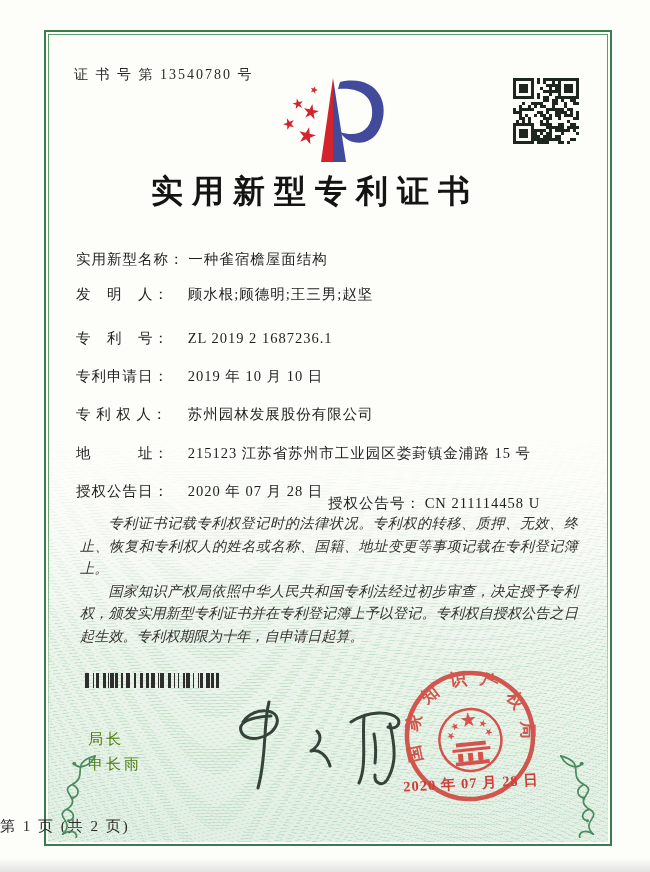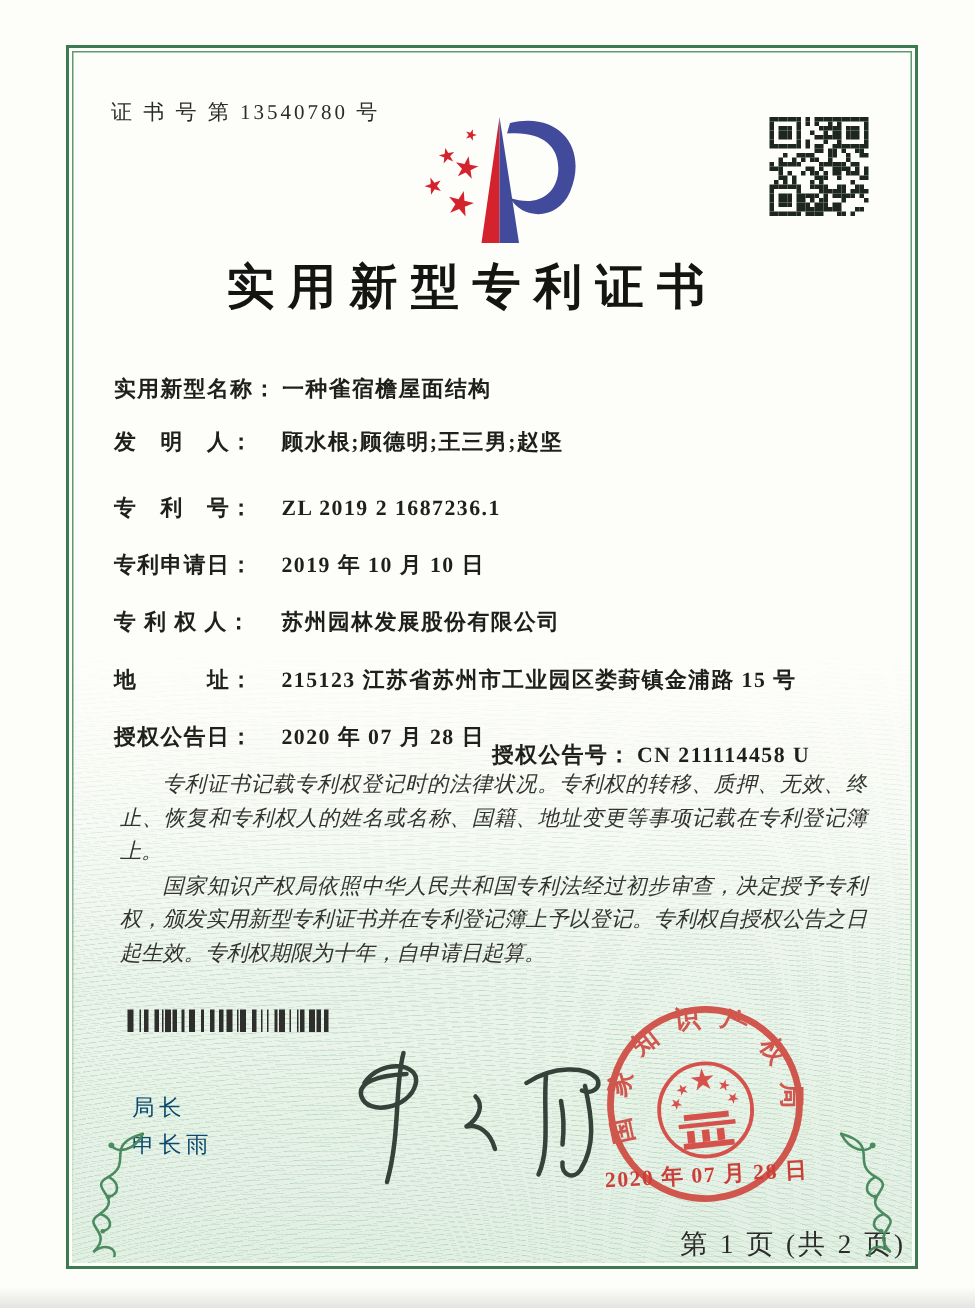--- a/index.html
+++ b/index.html
@@ -25,42 +25,42 @@
     mask-image:linear-gradient(to bottom,transparent 0%,black 55%);}
   
   .cert-no{position:absolute;left:74px;top:66px;font-size:14px;letter-spacing:2px;color:#2a2a28;}
   .logo{position:absolute;left:274px;top:72px;width:122px;height:96px;}
   .qr{position:absolute;left:513px;top:78px;width:66px;height:66px;
     display:grid;grid-template-columns:repeat(22,3px);grid-template-rows:repeat(22,3px);}
   .qr .m{background:#1d271f;}
   .title{position:absolute;left:0;right:20px;top:170px;text-align:center;
     font-size:32px;font-weight:700;letter-spacing:9px;color:#141412;}
   
-  .row{position:absolute;left:76px;font-size:14.5px;color:#1f1f1d;white-space:nowrap;font-weight:bold;}
+  .row{position:absolute;left:76px;font-size:14.5px;color:#1f1f1d;white-space:nowrap;}
   .flabel{display:inline-block;min-width:108px;letter-spacing:1px;}
   .fvalue{letter-spacing:1px;}
   .pair2{position:absolute;left:252px;top:12px;}
   
   .body-text{position:absolute;left:80px;right:72px;top:512px;
     font-size:14.2px;line-height:22.5px;color:#33332f;text-align:justify;font-style:italic;}
   .body-text p{margin:0;text-indent:2em;}
   
   .barcode{position:absolute;left:85px;top:673px;height:15px;display:flex;align-items:stretch;}
   .barcode .b{height:100%;}
   
   .director{position:absolute;left:88px;top:726px;
     font-family:"Liberation Sans","DejaVu Sans",sans-serif;
-    font-size:15px;color:#0c4a6e;letter-spacing:3px;line-height:25px;}
+    font-size:15px;color:#4d7c0f;letter-spacing:3px;line-height:25px;}
   .sign{position:absolute;left:225px;top:696px;width:190px;height:95px;}
   .seal{position:absolute;left:402px;top:668px;width:136px;height:136px;opacity:0.92;}
   .seal-date{position:absolute;left:396px;top:774px;width:150px;text-align:center;
     font-size:14.5px;color:#cc3f38;letter-spacing:1px;transform:rotate(-3deg);font-weight:700;}
   
-  .footer{position:absolute;left:0;right:46px;top:817px;text-align:right;
-    font-size:18px;letter-spacing:2px;color:#2c2c2a;}
+  .footer{position:absolute;left:0;right:46px;top:817px;text-align:left;
+    font-size:15px;letter-spacing:2px;color:#2c2c2a;}
   .flourish{position:absolute;width:58px;height:84px;}
   .flourish.fl{left:50px;top:754px;}
   .flourish.fr{right:44px;top:754px;transform:scaleX(-1);}
 </style>
 </head>
 <body>
 
 <div class="paper">
   <div class="frame"></div>
   <div class="guilloche"></div>

